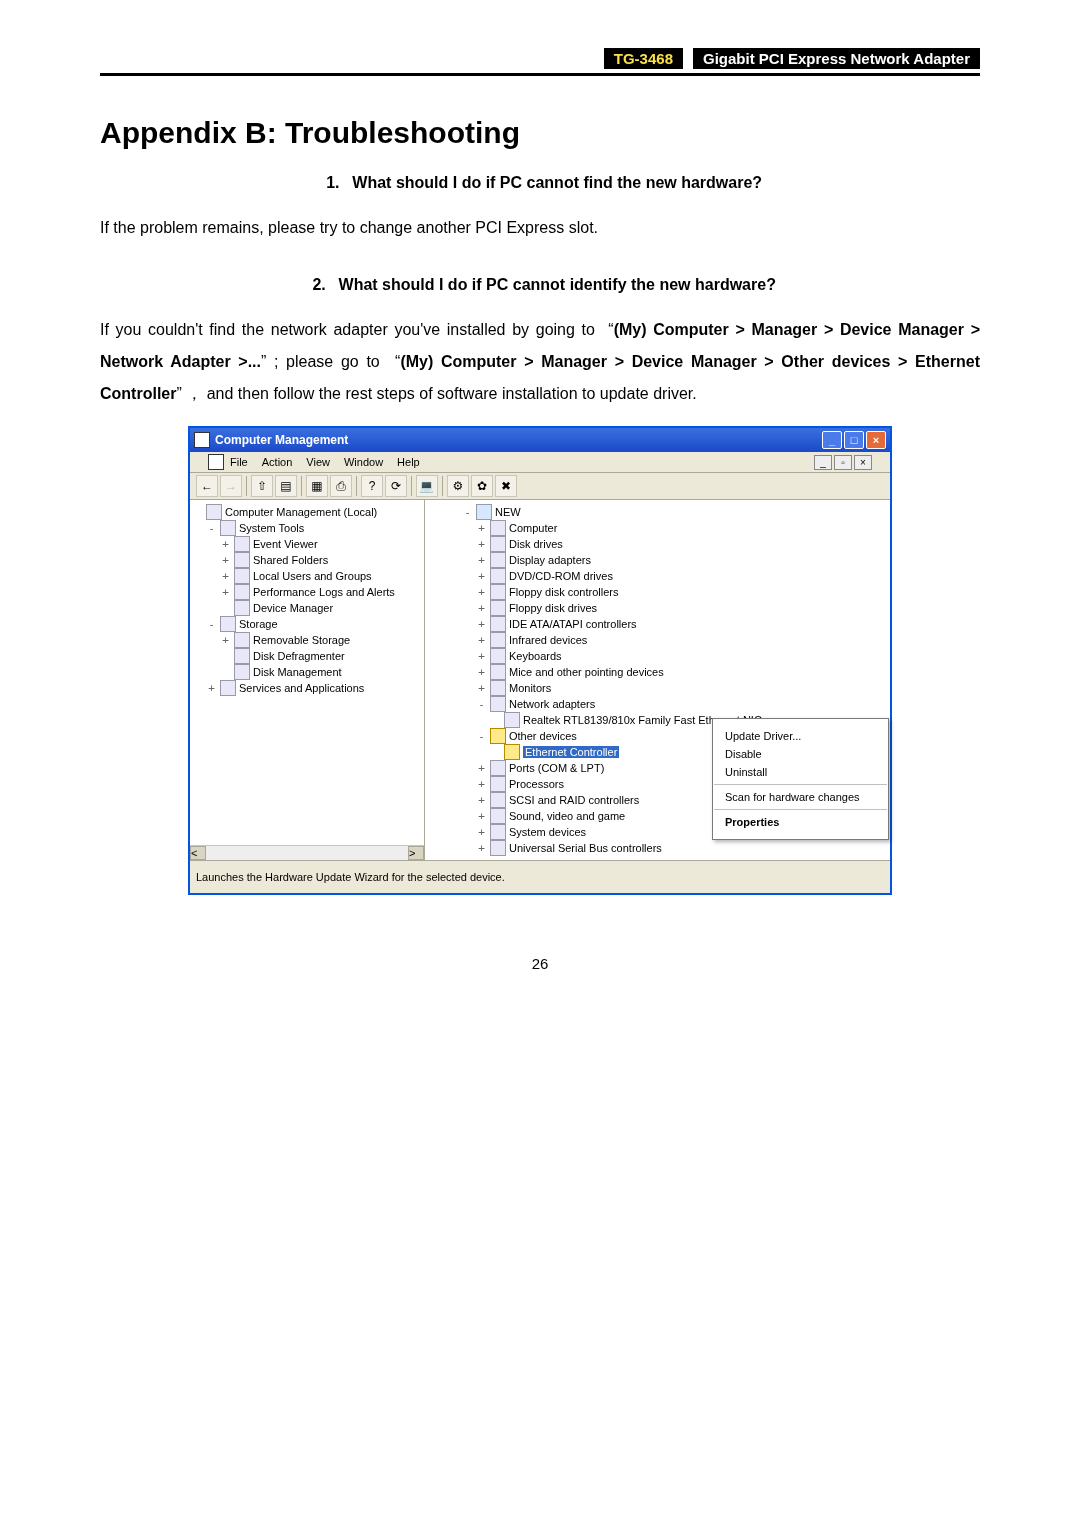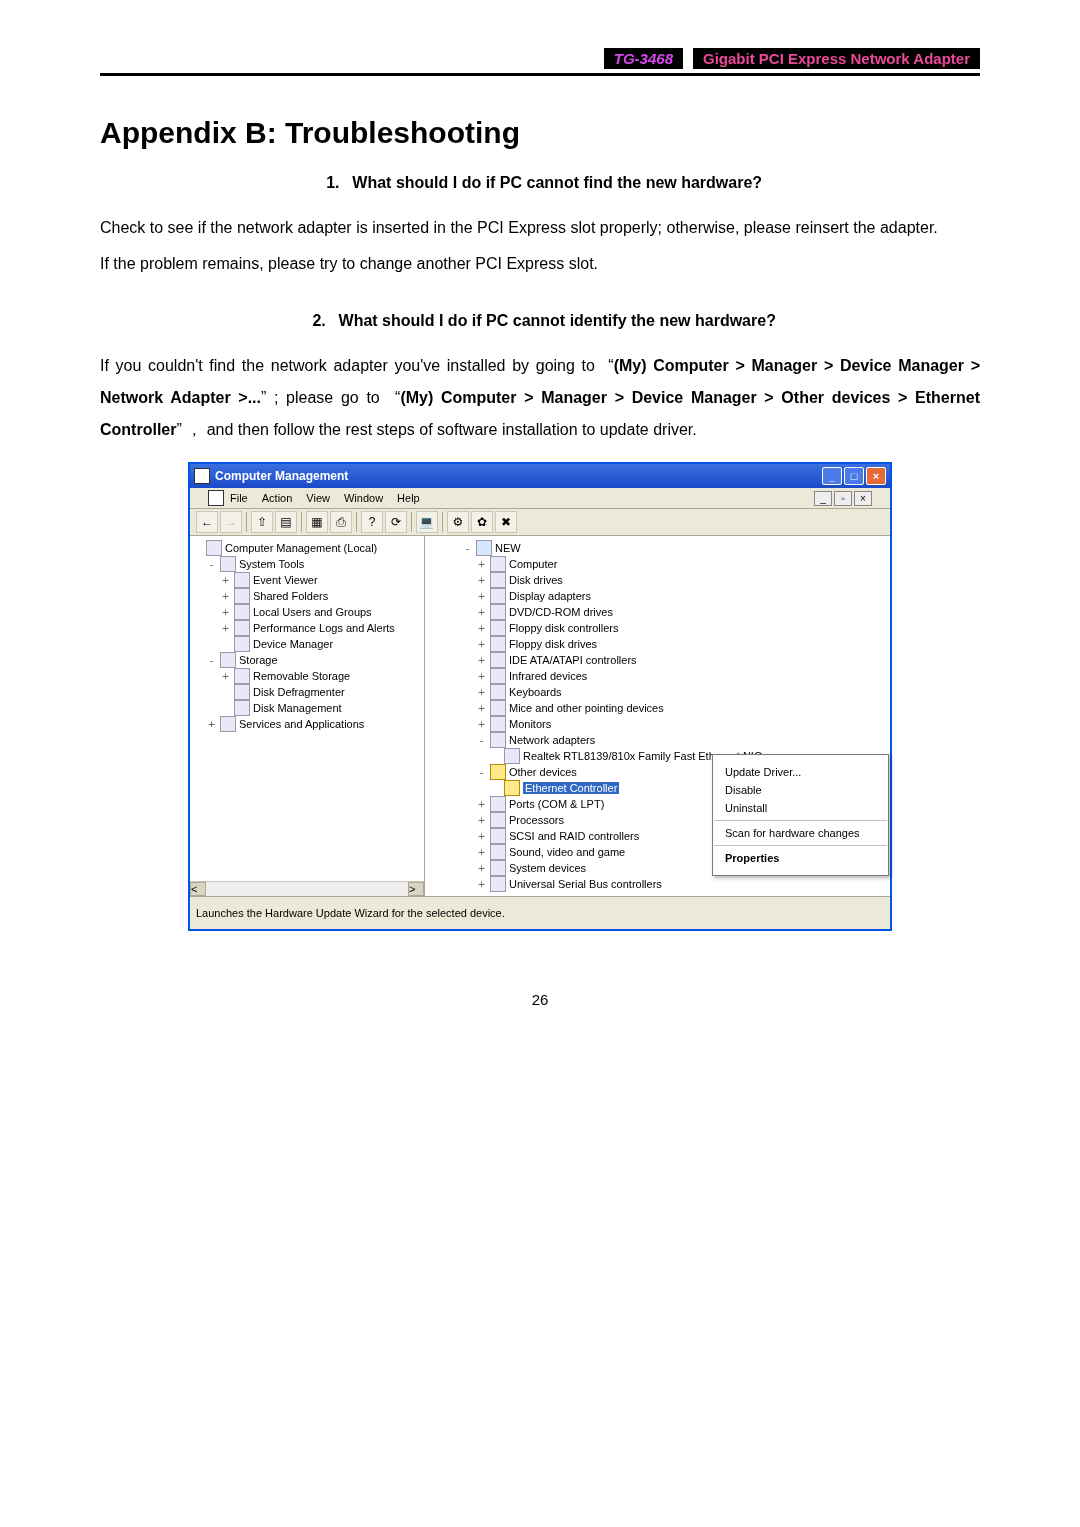--- a/index.html
+++ b/index.html
@@ -19,27 +19,26 @@
     justify-content: flex-end;
     padding-bottom: 4px;
   }
   .header-label {
     font-weight: bold;
     font-size: 15px;
     padding: 2px 10px;
   }
   .hdr-model {
     background: #000;
-    color: #d946ef;
+    color: #fde047;
     margin-right: 10px;
-    font-style: italic;
   }
   .hdr-prod {
     background: #000;
-    color: #ec4899;
+    color: #ffffff;
   }
   h1 {
     font-size: 30px;
     margin: 40px 0 24px 0;
   }
   .q-heading {
     font-weight: bold;
     font-size: 16px;
     margin: 10px 0 20px 0;
     text-align: center;
@@ -242,21 +241,20 @@
     <span class="header-label hdr-model">TG-3468</span>
     <span class="header-label hdr-prod">Gigabit PCI Express Network Adapter</span>
   </div>
 
   <h1>Appendix B: Troubleshooting</h1>
 
   <div class="q-heading">
     <span class="qnum">1.</span>
     <span>What should I do if PC cannot find the new hardware?</span>
   </div>
-  <p class="body">Check to see if the network adapter is inserted in the PCI Express slot properly; otherwise, please reinsert the adapter.</p>
   <p class="body">If the problem remains, please try to change another PCI Express slot.</p>
 
   <div style="height:18px"></div>
 
   <div class="q-heading">
     <span class="qnum">2.</span>
     <span>What should I do if PC cannot identify the new hardware?</span>
   </div>
   <p class="body">
     <span>If you couldn't find the network adapter you've installed by going to &nbsp;“</span><b>(My) Computer &gt; Manager &gt; Device Manager &gt; Network Adapter &gt;...</b><span>” ; please go to &nbsp;“</span><b>(My) Computer &gt; Manager &gt; Device Manager &gt; Other devices &gt; Ethernet Controller</b><span>” ， and then follow the rest steps of software installation to update driver.</span>

